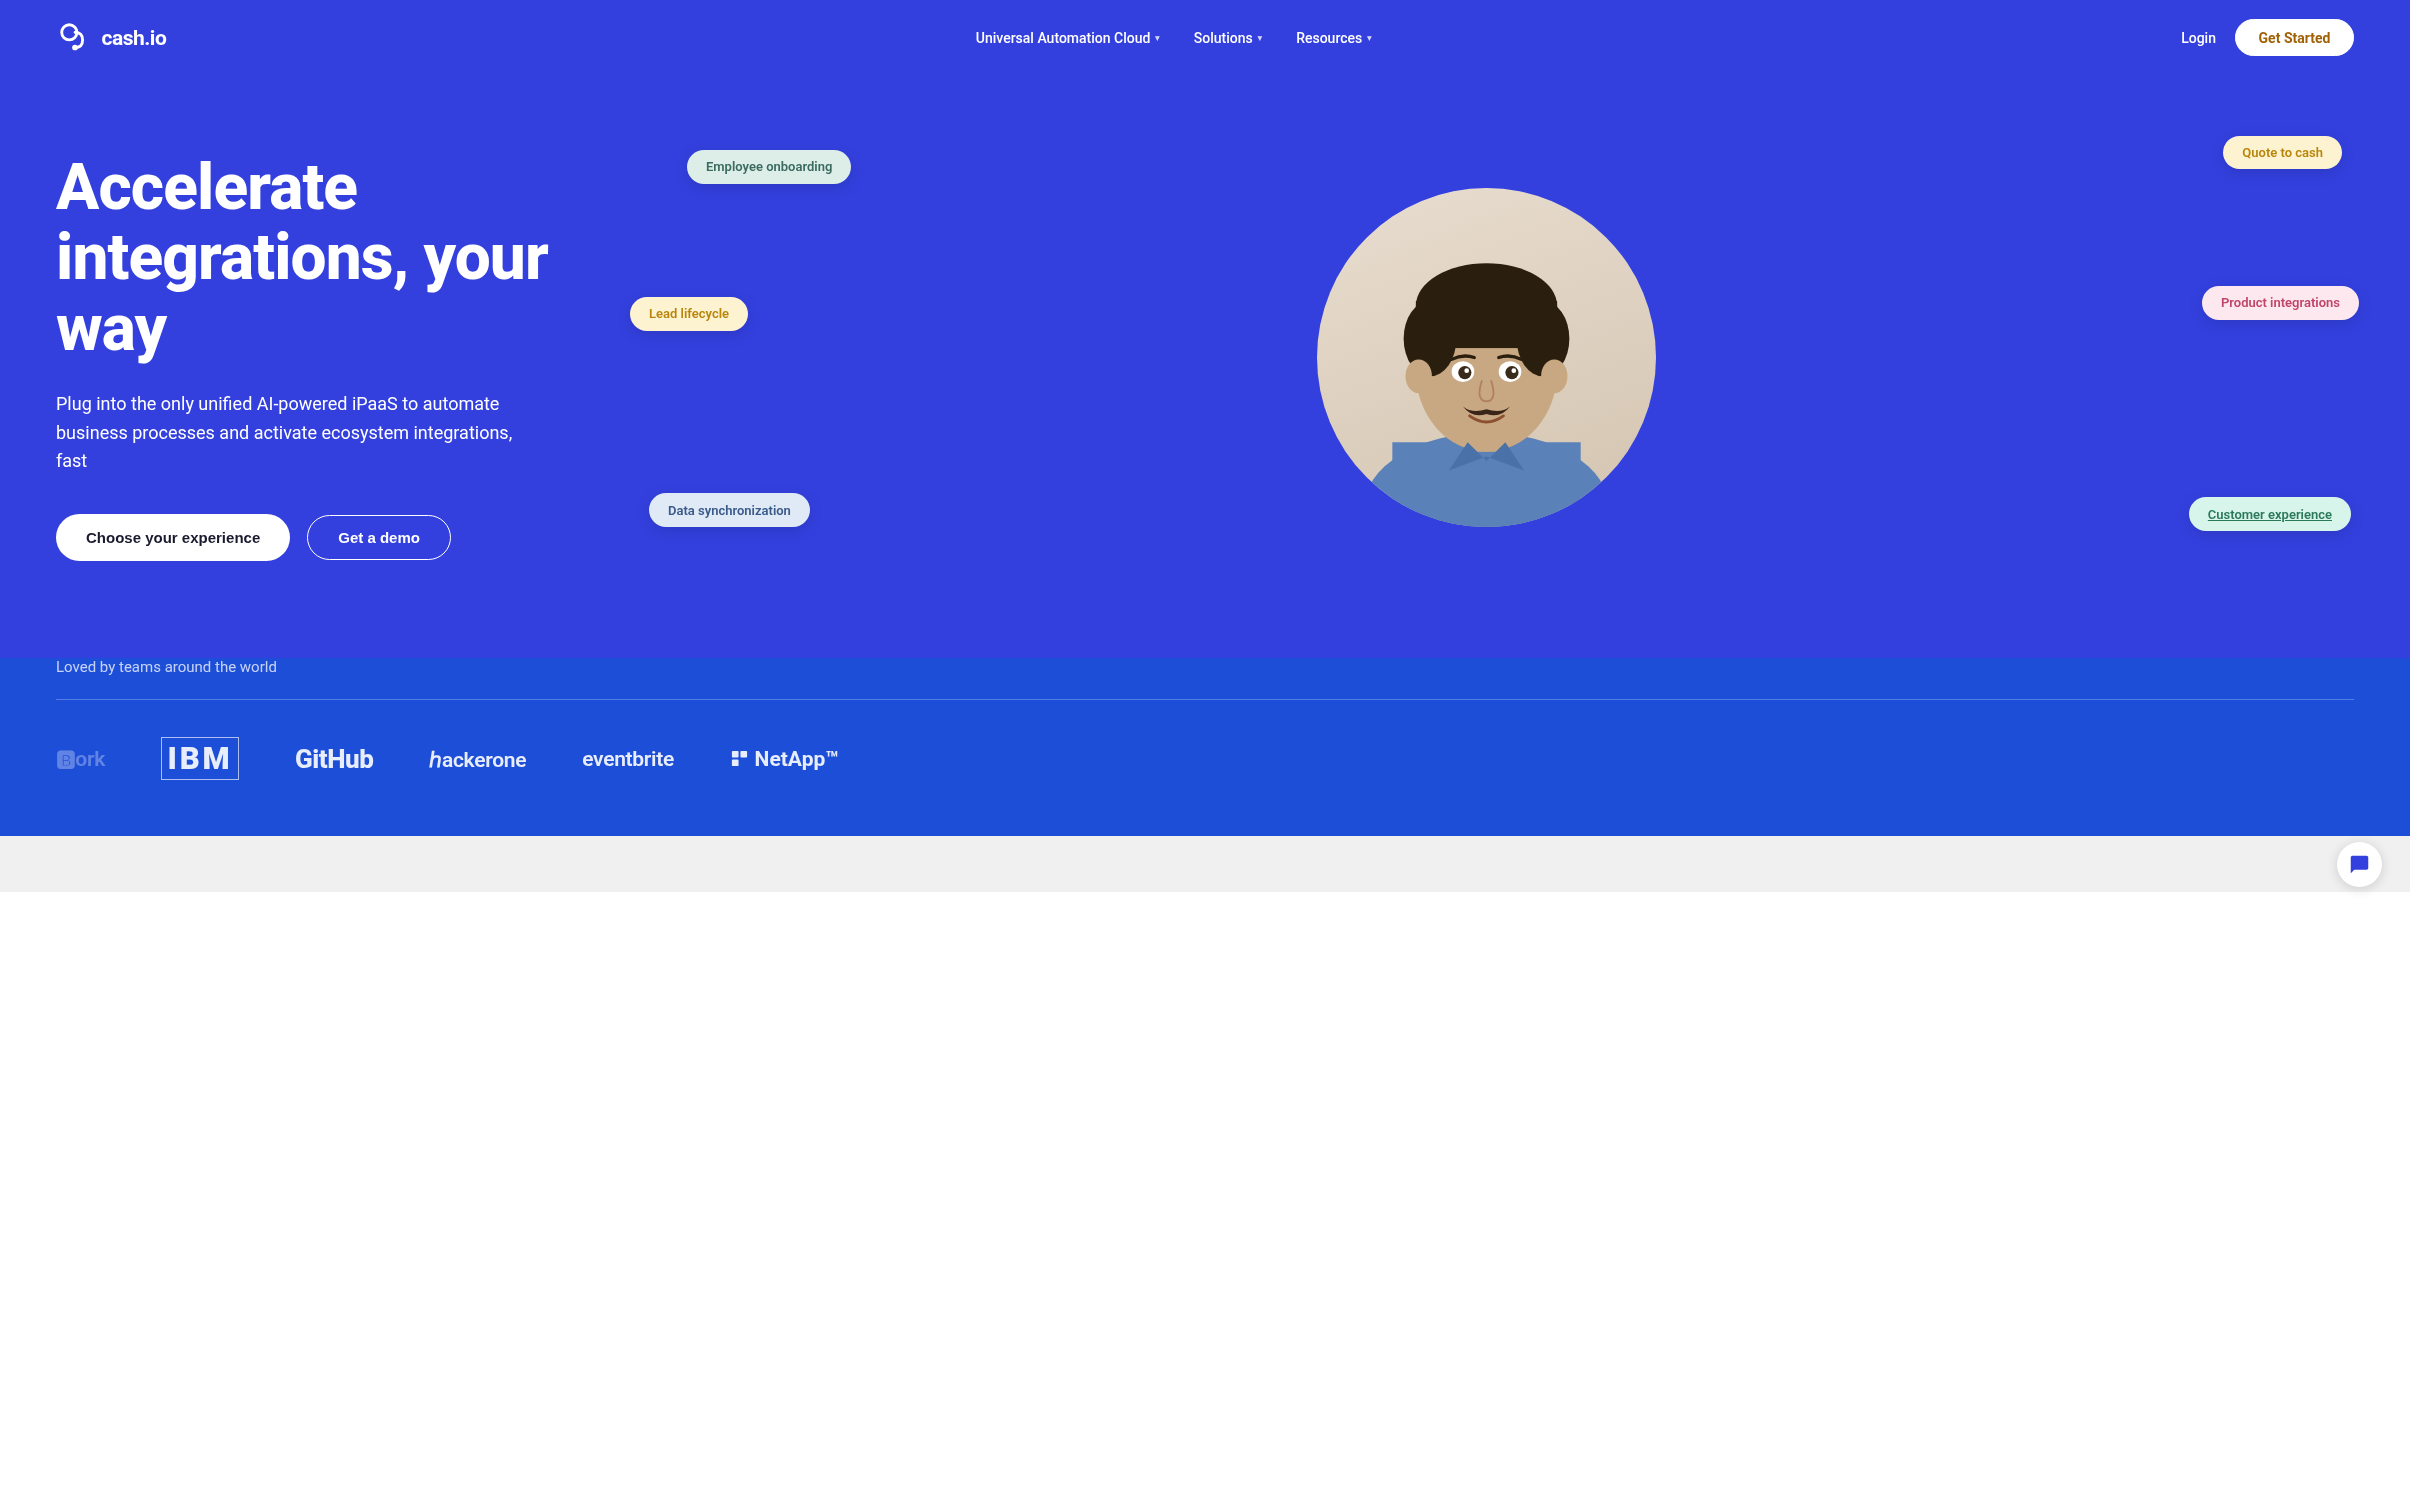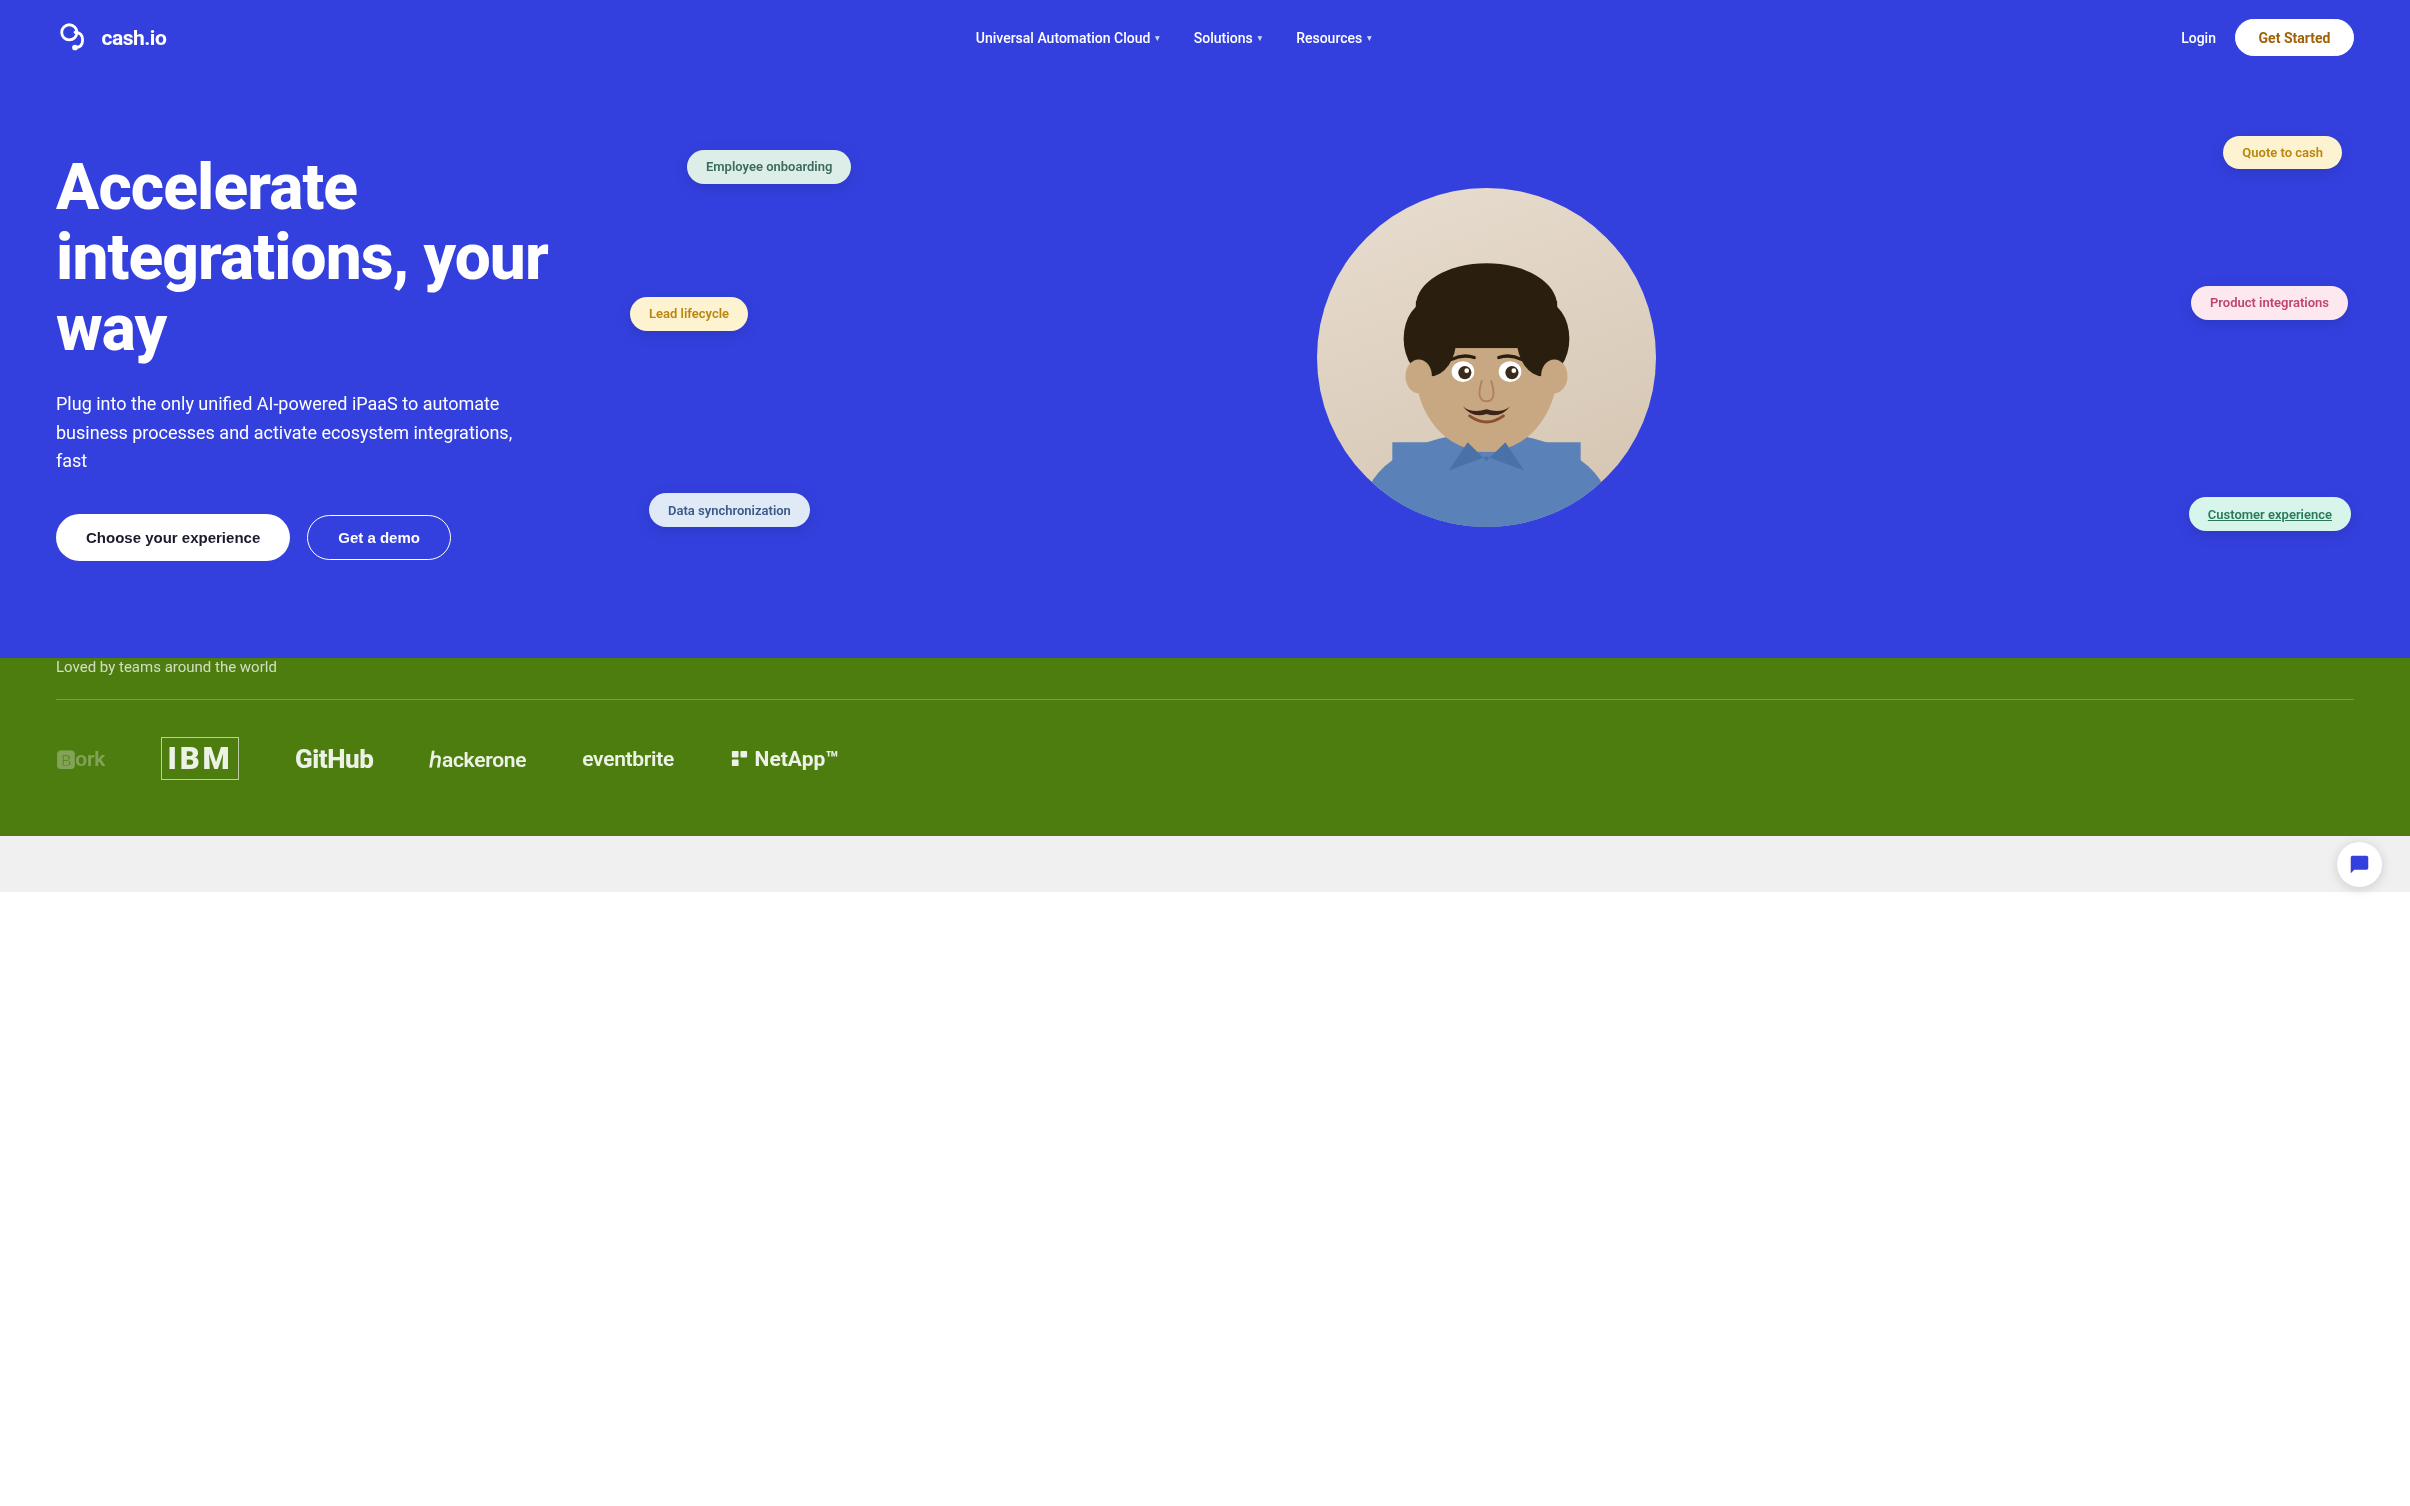--- a/index.html
+++ b/index.html
@@ -189,21 +189,21 @@
     .tag-customer {
       background: #e0f5ee;
       color: #2a7a5a;
       bottom: 47px;
       right: -28px;
       text-decoration: underline;
     }
 
     
     .logos-section {
-      background: #4d7c0f;
+      background: #1d4ed8;
       padding: 0 56px 56px 56px;
     }
     .logos-title {
       font-size: 15px;
       color: rgba(255,255,255,0.75);
       margin-bottom: 22.6px;
       font-weight: 400;
     }
     .logos-divider {
       width: 100%;
@@ -364,21 +364,21 @@
     </div>
 
     <div class="tag tag-quote" style="position:absolute; top:4.7px; right:28px; background:#fef3d0; color:#b8860b; border-radius:47px; padding:9.4px 19px; font-size:13px; font-weight:600; box-shadow:0 3.8px 15px rgba(0,0,0,0.12);">
       <span>Quote to cash</span>
     </div>
 
     <div class="tag tag-lead" style="position:absolute; top:166px; left:28px; background:#fef3d0; color:#b8860b; border-radius:47px; padding:9.4px 19px; font-size:13px; font-weight:600; box-shadow:0 3.8px 15px rgba(0,0,0,0.12);">
       <span>Lead lifecycle</span>
     </div>
 
-    <div class="tag tag-product" style="position:absolute; top:155px; right:22px; background:#fde8f0; color:#c0456a; border-radius:47px; padding:9.4px 19px; font-size:13px; font-weight:600; box-shadow:0 3.8px 15px rgba(0,0,0,0.12);">
+    <div class="tag tag-product" style="position:absolute; top:155px; right:11px; background:#fde8f0; color:#c0456a; border-radius:47px; padding:9.4px 19px; font-size:13px; font-weight:600; box-shadow:0 3.8px 15px rgba(0,0,0,0.12);">
       <span>Product integrations</span>
     </div>
 
     <div class="tag tag-data" style="position:absolute; bottom:56px; left:47px; background:#e0eaf6; color:#3a5a8a; border-radius:47px; padding:9.4px 19px; font-size:13px; font-weight:600; box-shadow:0 3.8px 15px rgba(0,0,0,0.12);">
       <span>Data synchronization</span>
     </div>
 
     <div class="tag tag-customer" style="position:absolute; bottom:52px; right:19px; background:#d8f5ec; color:#2a7a5a; border-radius:47px; padding:9.4px 19px; font-size:13px; font-weight:600; box-shadow:0 3.8px 15px rgba(0,0,0,0.12);">
       <span>Customer experience</span>
     </div>

